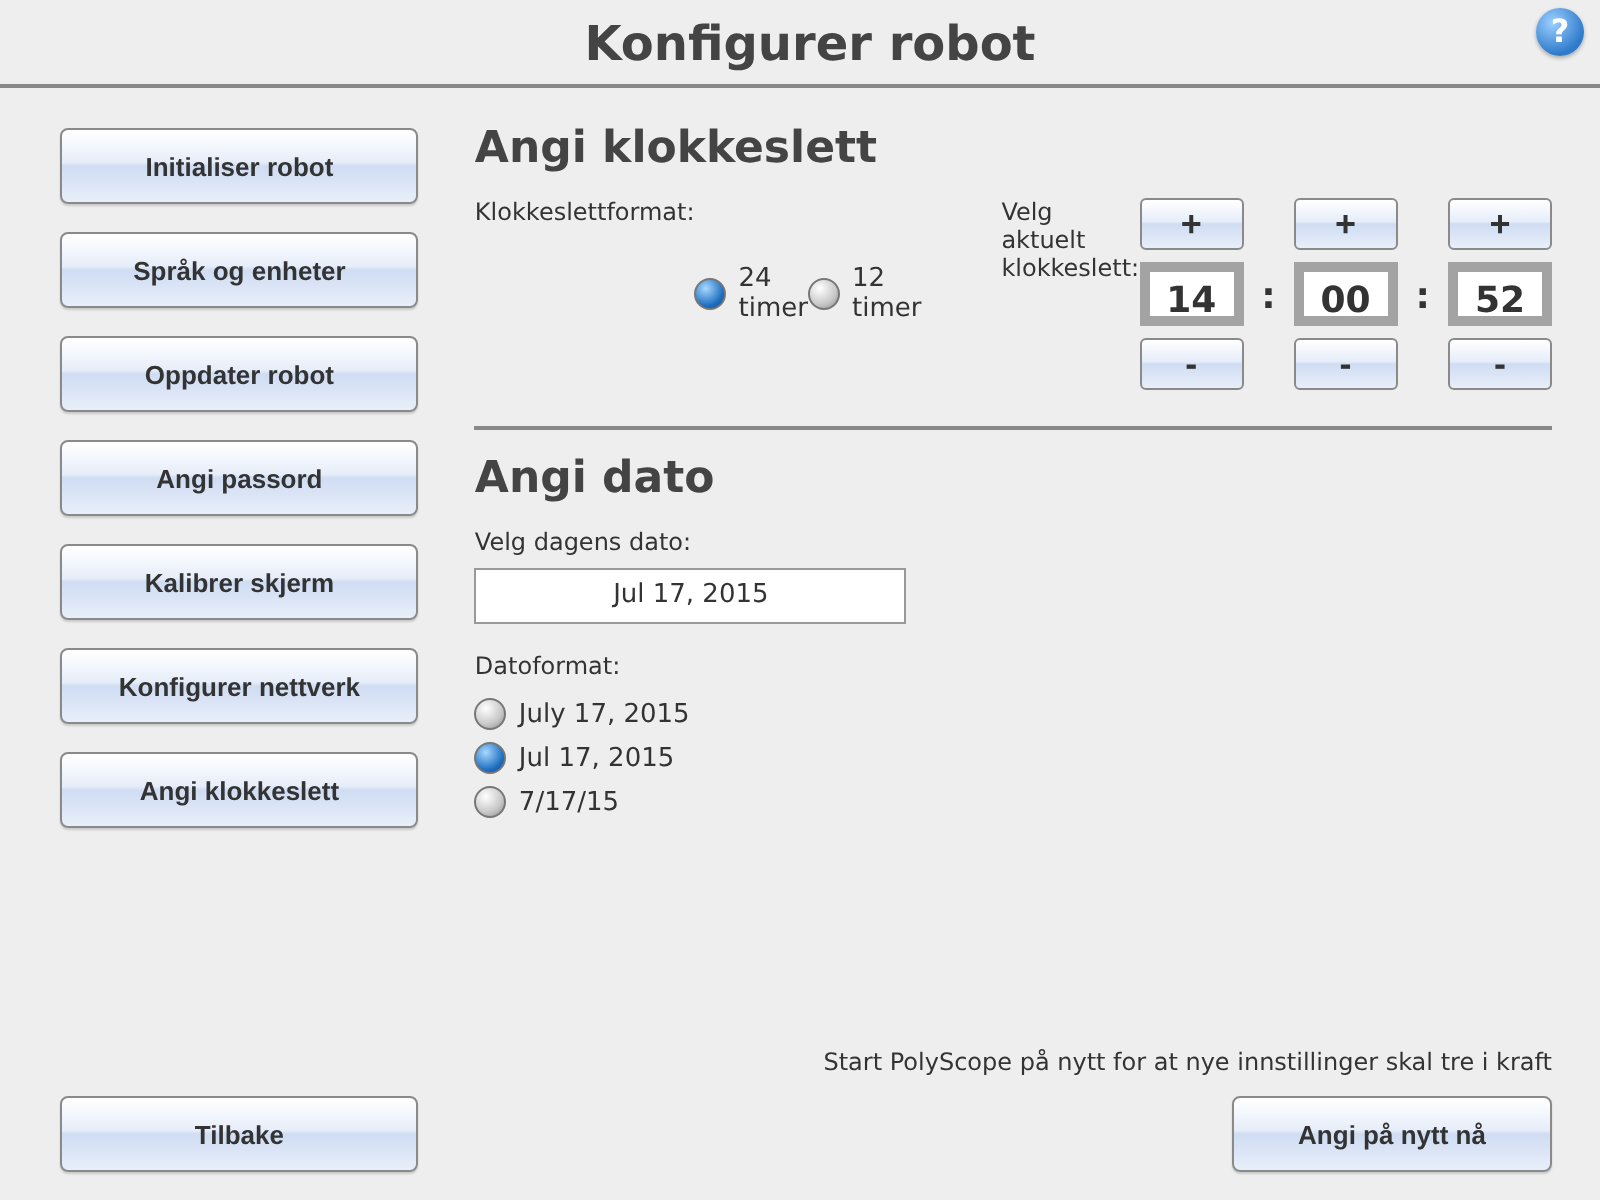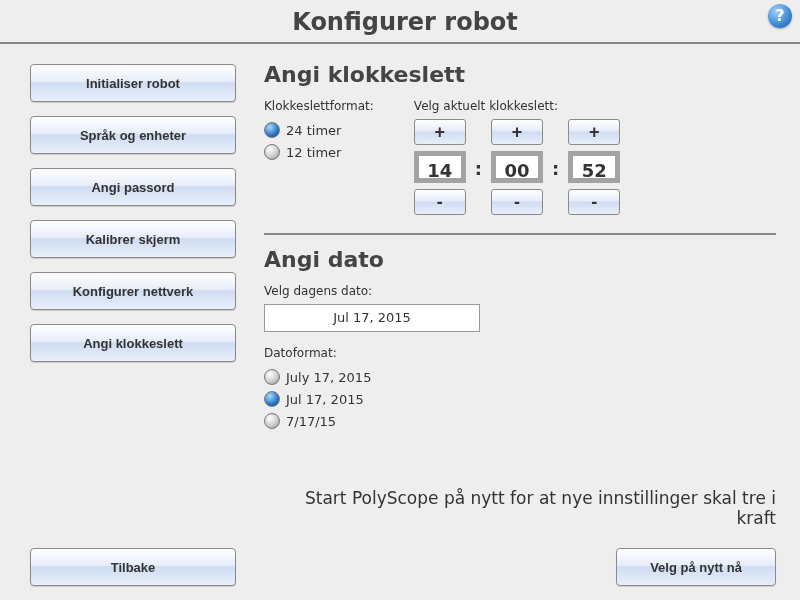--- a/index.html
+++ b/index.html
@@ -72,21 +72,21 @@
     display: flex;
     flex-direction: column;
   }
   .section-title {
     font-size: 22px;
     font-weight: bold;
     color: #444;
     margin: 6px 0 12px 0;
   }
   .time-row { display: flex; gap: 40px; }
-  .col { display: flex; flex-direction: column; }
+  .col { display: flex; flex-direction: row; }
   .field-label { font-size: 12px; color: #333; margin-bottom: 6px; }
   .radio-row {
     display: flex;
     align-items: center;
     gap: 6px;
     margin: 3px 0;
     font-size: 13px;
     cursor: pointer;
   }
   .radio-dot {
@@ -135,25 +135,25 @@
     height: 28px;
     border: 1px solid #999;
     background: #fff;
     text-align: center;
     font-size: 13px;
     color: #333;
     line-height: 26px;
     margin-bottom: 14px;
   }
   .note {
-    font-size: 17px;
+    font-size: 12px;
     color: #333;
     text-align: right;
     margin-top: auto;
-    margin-bottom: 20px;
+    margin-bottom: 10px;
   }
   .restart-row { display: flex; justify-content: flex-end; }
   .restart-btn {
     width: 160px; height: 38px;
     border: 1px solid #8a8a8a;
     border-radius: 4px;
     background: linear-gradient(to bottom, #ffffff 0%, #e6edf9 45%, #cfdcf2 50%, #e8effa 100%);
     font-weight: bold; font-size: 13px; color: #333;
     cursor: pointer;
     box-shadow: 0 1px 1px rgba(0,0,0,0.15);
@@ -165,20 +165,21 @@
 <div class="header">
   <h1>Konfigurer robot</h1>
   <div class="help-icon">?</div>
 </div>
 
 <div class="layout">
 
   <div class="sidebar">
     <button class="btn">Initialiser robot</button>
     <button class="btn">Språk og enheter</button>
+    <button class="btn">Oppdater robot</button>
     <button class="btn">Angi passord</button>
     <button class="btn">Kalibrer skjerm</button>
     <button class="btn">Konfigurer nettverk</button>
     <button class="btn">Angi klokkeslett</button>
     <div class="sidebar-spacer"></div>
     <button class="btn">Tilbake</button>
   </div>
 
   <div class="main">
 
@@ -237,17 +238,17 @@
       <span class="radio-dot selected"></span>
       <span>Jul 17, 2015</span>
     </div>
     <div class="radio-row">
       <span class="radio-dot"></span>
       <span>7/17/15</span>
     </div>
 
     <div class="note">Start PolyScope på nytt for at nye innstillinger skal tre i kraft</div>
     <div class="restart-row">
-      <button class="restart-btn">Velg på nytt nå</button>
+      <button class="restart-btn">Angi på nytt nå</button>
     </div>
 
   </div>
 </div>
 
 </body></html>

